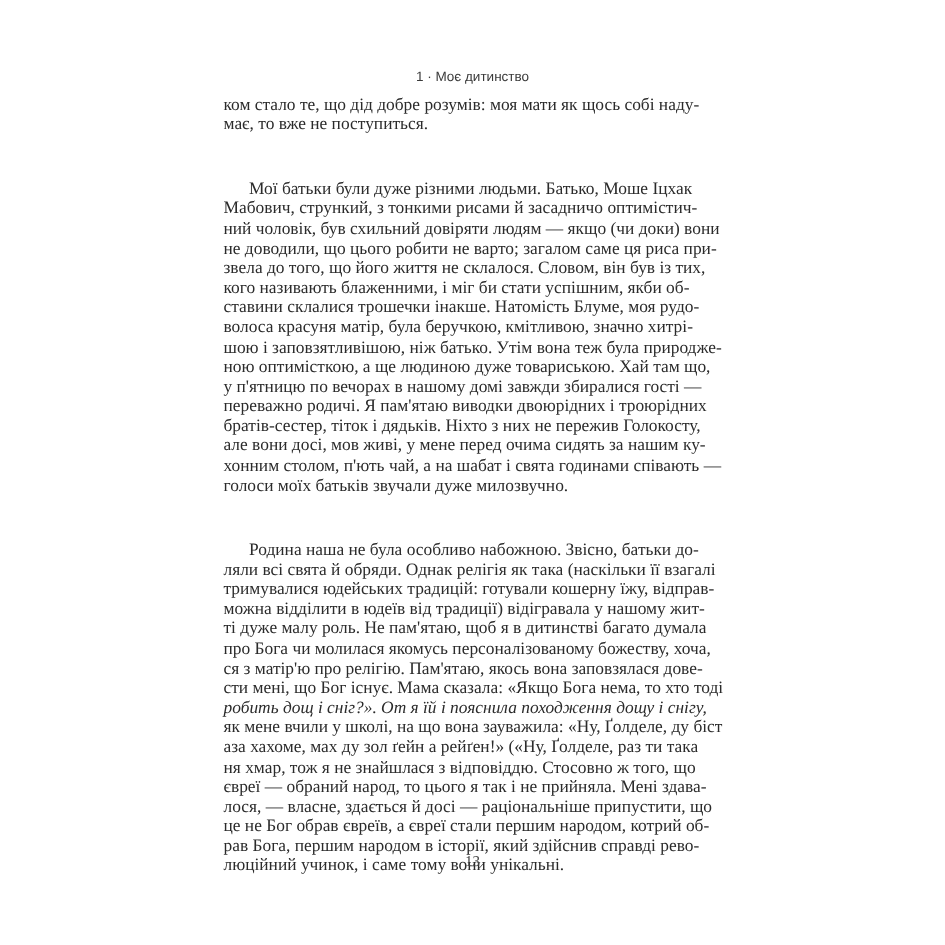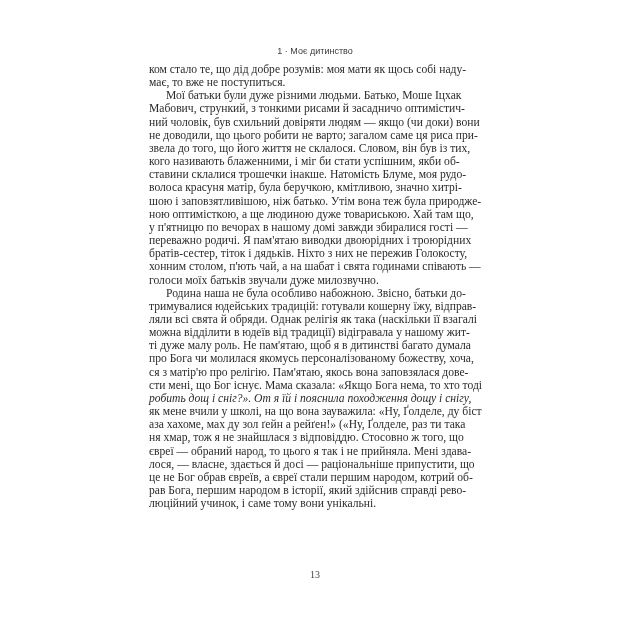--- a/index.html
+++ b/index.html
@@ -11,21 +11,21 @@
     position: absolute; top: 46px; left: 0; width: 630px; text-align: center;
     font-family: "Liberation Sans", sans-serif; font-size: 9px; color: #3a3a3a;
   }
   .body-text {
     position: absolute; left: 149px; top: 63px; width: 309px;
     font-family: "Liberation Serif", serif; font-size: 12.6px; line-height: 19.1px;
     color: #2b2b2b;
   }
   .line { display: block; white-space: nowrap; text-align: justify; text-align-last: justify; height: 19.1px; }
   .line.last { text-align-last: left; }
-  .line.indent { padding-left: 17px; }
+  .line.indent { padding-left: 17px; margin-top: 30px; }
   .page-number {
     position: absolute; top: 569px; left: 0; width: 630px; text-align: center;
     font-family: "Liberation Serif", serif; font-size: 10px; color: #444;
   }
 </style>
 </head>
 <body>
 
 <div class="page">
   <div class="running-head">1 · Моє дитинство</div>
@@ -38,25 +38,26 @@
       <span class="line" style="height: 13.1622px; line-height: 13.1622px;">не доводили, що цього робити не варто; загалом саме ця риса при-</span>
       <span class="line" style="height: 13.1622px; line-height: 13.1622px;">звела до того, що його життя не склалося. Словом, він був із тих,</span>
       <span class="line" style="height: 13.1622px; line-height: 13.1622px;">кого називають блаженними, і міг би стати успішним, якби об-</span>
       <span class="line" style="height: 13.1622px; line-height: 13.1622px;">ставини склалися трошечки інакше. Натомість Блуме, моя рудо-</span>
       <span class="line" style="height: 13.1622px; line-height: 13.1622px;">волоса красуня матір, була беручкою, кмітливою, значно хитрі-</span>
       <span class="line" style="height: 13.1622px; line-height: 13.1622px;">шою і заповзятливішою, ніж батько. Утім вона теж була природже-</span>
       <span class="line" style="height: 13.1622px; line-height: 13.1622px;">ною оптимісткою, а ще людиною дуже товариською. Хай там що,</span>
       <span class="line" style="height: 13.1622px; line-height: 13.1622px;">у п'ятницю по вечорах в нашому домі завжди збиралися гості —</span>
       <span class="line" style="height: 13.1622px; line-height: 13.1622px;">переважно родичі. Я пам'ятаю виводки двоюрідних і троюрідних</span>
       <span class="line" style="height: 13.1622px; line-height: 13.1622px;">братів-сестер, тіток і дядьків. Ніхто з них не пережив Голокосту,</span>
+      <span class="line" style="height: 13.1622px; line-height: 13.1622px;">але вони досі, мов живі, у мене перед очима сидять за нашим ку-</span>
       <span class="line" style="height: 13.1622px; line-height: 13.1622px;">хонним столом, п'ють чай, а на шабат і свята годинами співають —</span>
       <span class="line last" style="height: 13.1622px; line-height: 13.1622px;">голоси моїх батьків звучали дуже милозвучно.</span>
       <span class="line indent" style="height: 13.1622px; line-height: 13.1622px;">Родина наша не була особливо набожною. Звісно, батьки до-</span>
+      <span class="line" style="height: 13.1622px; line-height: 13.1622px;">ляли всі свята й обряди. Однак релігія як така (наскільки її взагалі</span>
       <span class="line" style="height: 13.1622px; line-height: 13.1622px;">тримувалися юдейських традицій: готували кошерну їжу, відправ-</span>
-      <span class="line" style="height: 13.1622px; line-height: 13.1622px;">ляли всі свята й обряди. Однак релігія як така (наскільки її взагалі</span>
       <span class="line" style="height: 13.1622px; line-height: 13.1622px;">можна відділити в юдеїв від традиції) відігравала у нашому жит-</span>
       <span class="line" style="height: 13.1622px; line-height: 13.1622px;">ті дуже малу роль. Не пам'ятаю, щоб я в дитинстві багато думала</span>
       <span class="line" style="height: 13.1622px; line-height: 13.1622px;">про Бога чи молилася якомусь персоналізованому божеству, хоча,</span>
       <span class="line" style="height: 13.1622px; line-height: 13.1622px;">ся з матір'ю про релігію. Пам'ятаю, якось вона заповзялася дове-</span>
       <span class="line" style="height: 13.1622px; line-height: 13.1622px;">сти мені, що Бог існує. Мама сказала: «Якщо Бога нема, то хто тоді</span>
       <span class="line" style="height: 13.1622px; line-height: 13.1622px; font-style: italic;">робить дощ і сніг?». От я їй і пояснила походження дощу і снігу,</span>
       <span class="line" style="height: 13.1622px; line-height: 13.1622px;">як мене вчили у школі, на що вона зауважила: «Ну, Ґолделе, ду біст</span>
       <span class="line" style="height: 13.1622px; line-height: 13.1622px;">аза хахоме, мах ду зол ґейн а рейґен!» («Ну, Ґолделе, раз ти така</span>
       <span class="line" style="height: 13.1622px; line-height: 13.1622px;">ня хмар, тож я не знайшлася з відповіддю. Стосовно ж того, що</span>
       <span class="line" style="height: 13.1622px; line-height: 13.1622px;">євреї — обраний народ, то цього я так і не прийняла. Мені здава-</span>

